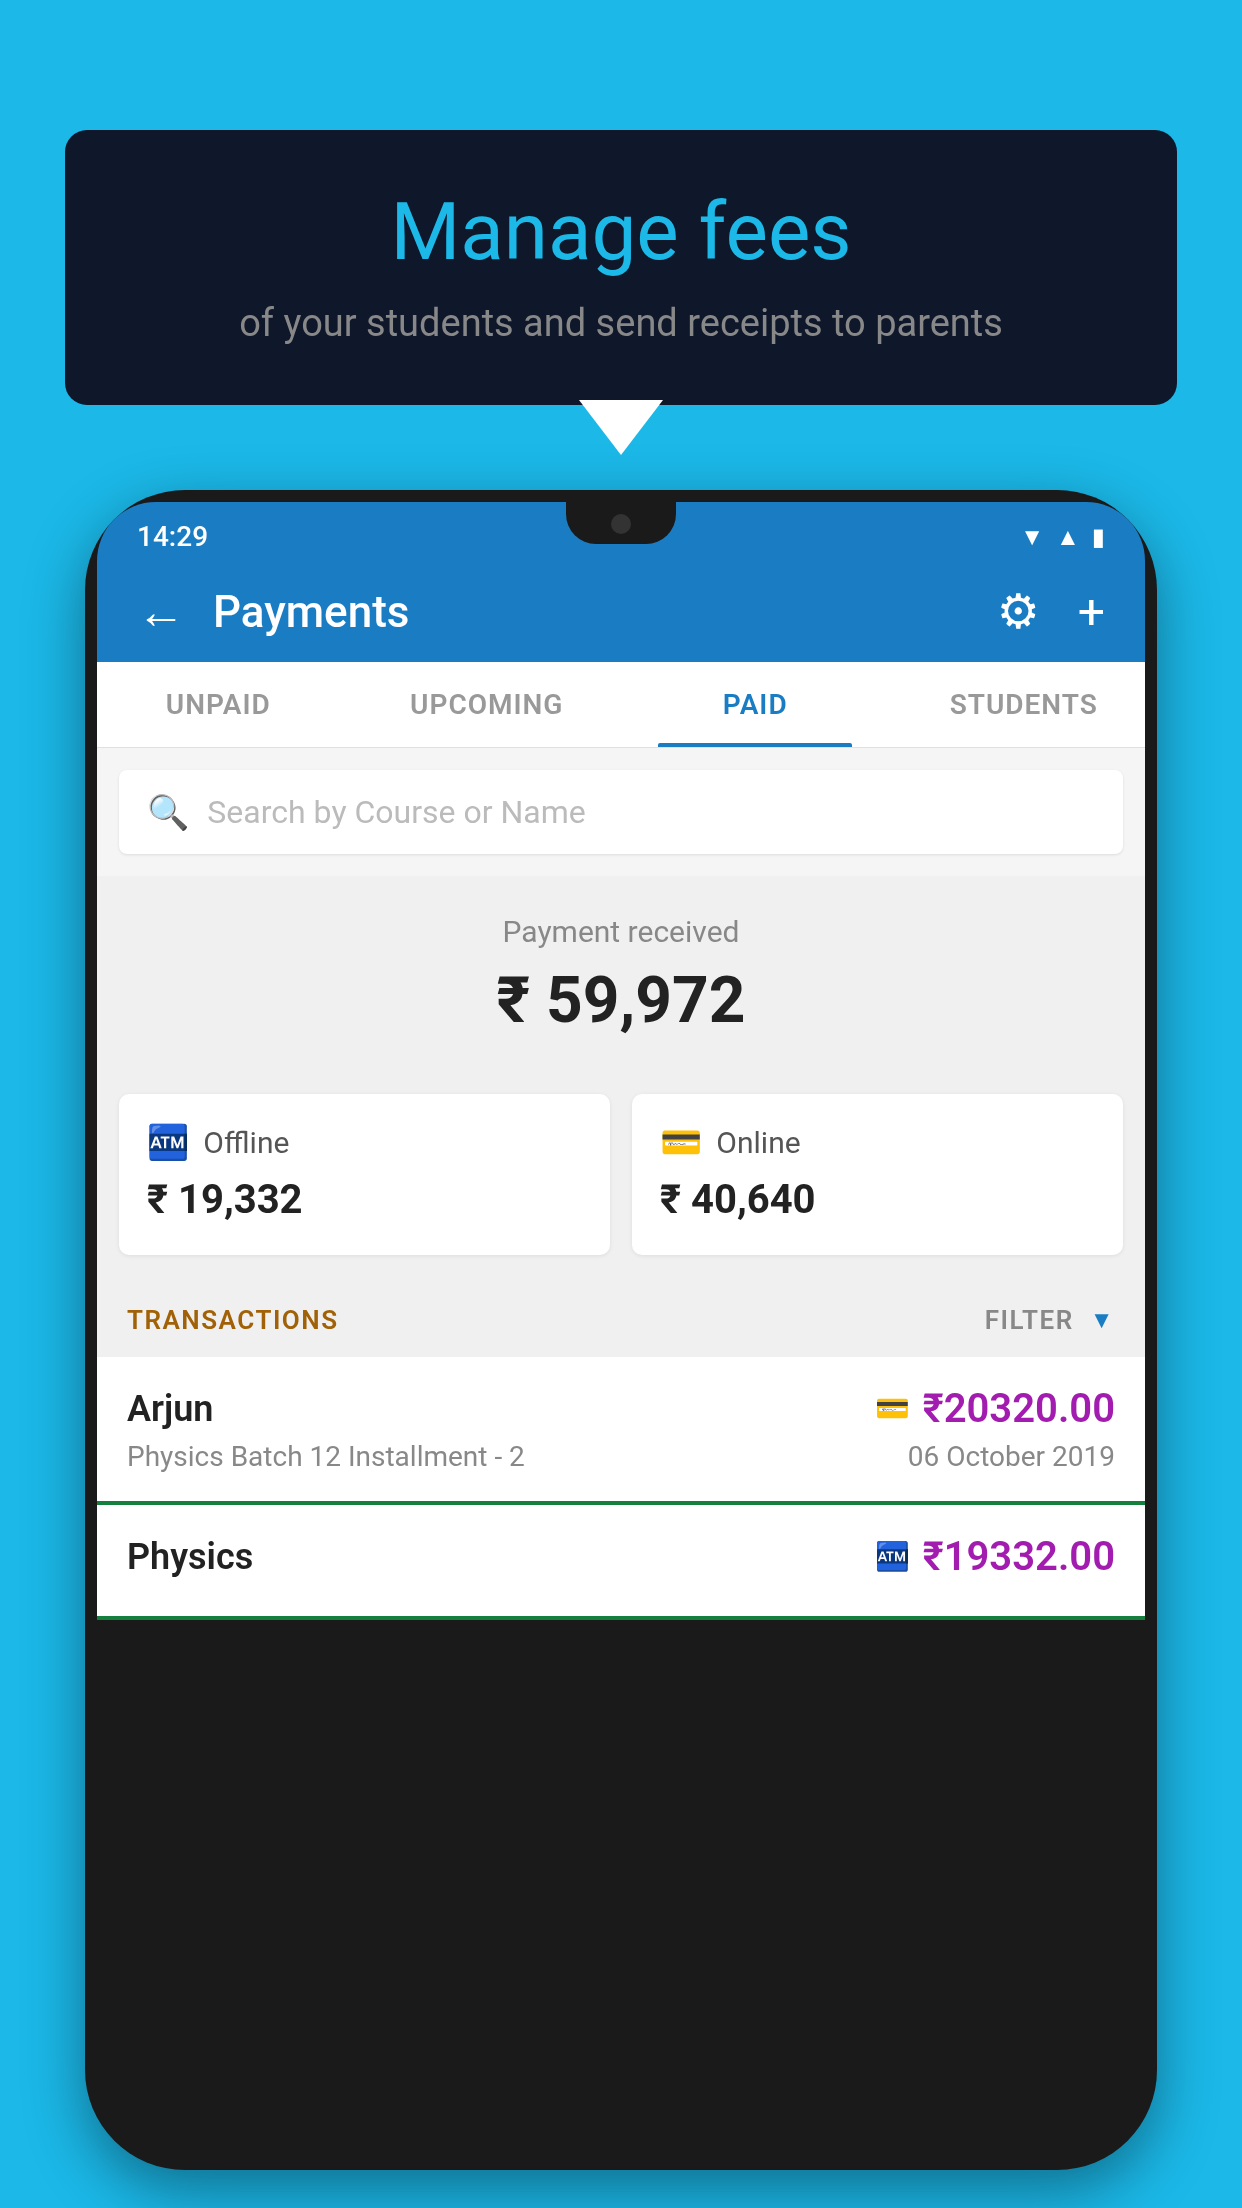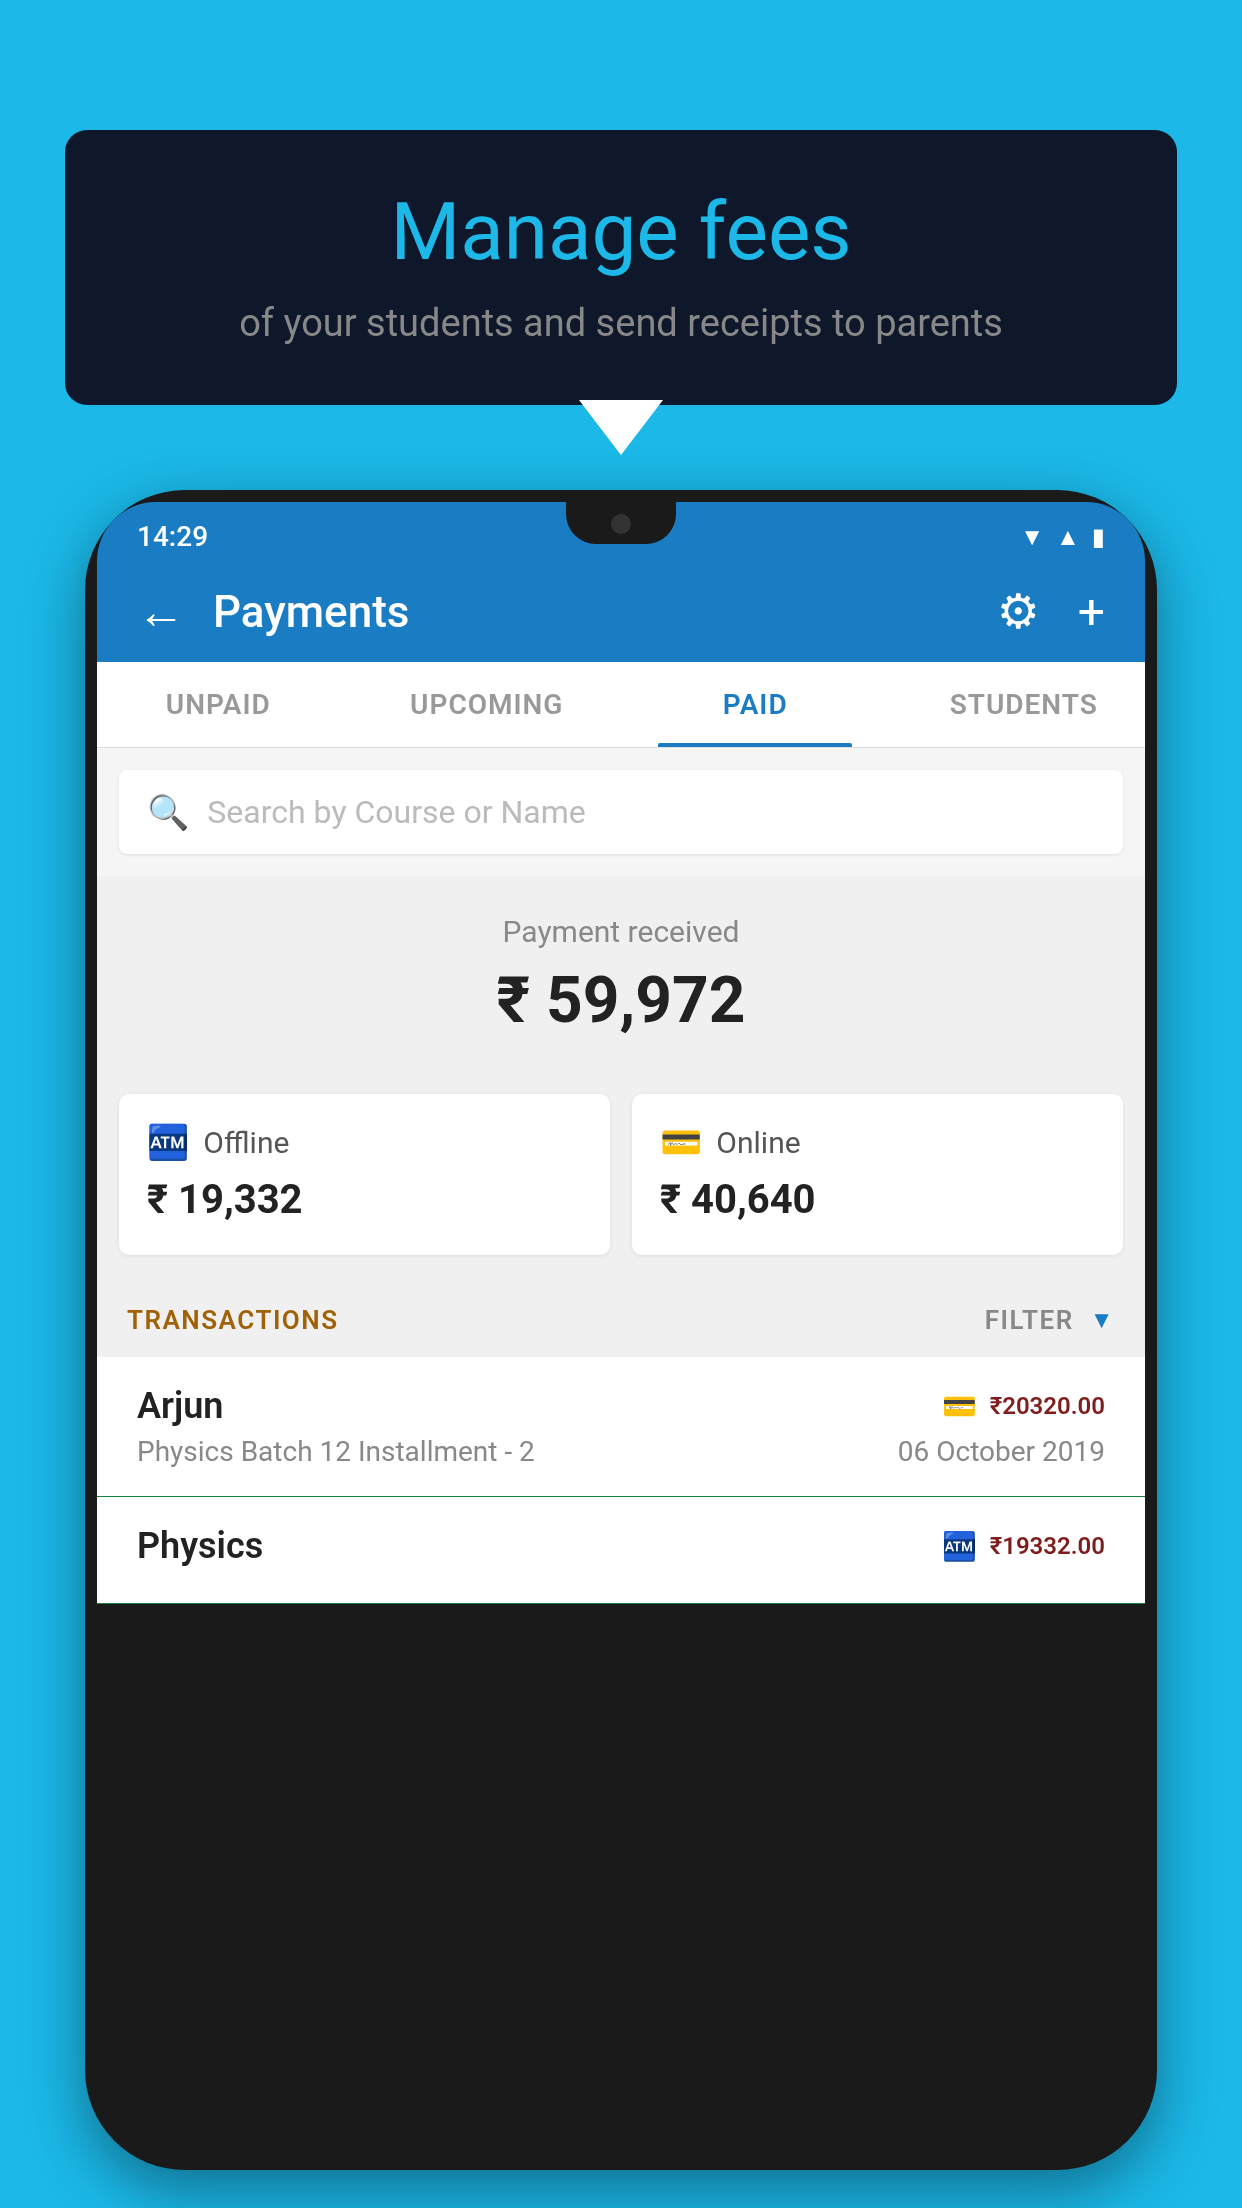--- a/index.html
+++ b/index.html
@@ -313,22 +313,22 @@
     }
 
     .filter-icon {
       color: #1a7dc4;
       font-size: 24px;
     }
 
     
     .transaction-item {
       background: white;
-      padding: 28px 40px;
-      border-bottom: 1px solid #15803d;
+      padding: 28px 30px;
+      border-bottom: 4px solid #15803d;
       text-align: right;
     }
 
     .transaction-row-top {
       display: flex;
       justify-content: space-between;
       align-items: center;
       margin-bottom: 8px;
     }
 
@@ -343,23 +343,23 @@
       align-items: center;
       gap: 12px;
     }
 
     .transaction-amount-icon {
       font-size: 28px;
       color: #666;
     }
 
     .transaction-amount {
-      font-size: 24px;
+      font-size: 40px;
       font-weight: 600;
-      color: #7f1d1d;
+      color: #a21caf;
     }
 
     .transaction-row-bottom {
       display: flex;
       justify-content: space-between;
       align-items: center;
     }
 
     .transaction-course {
       font-size: 28px;

